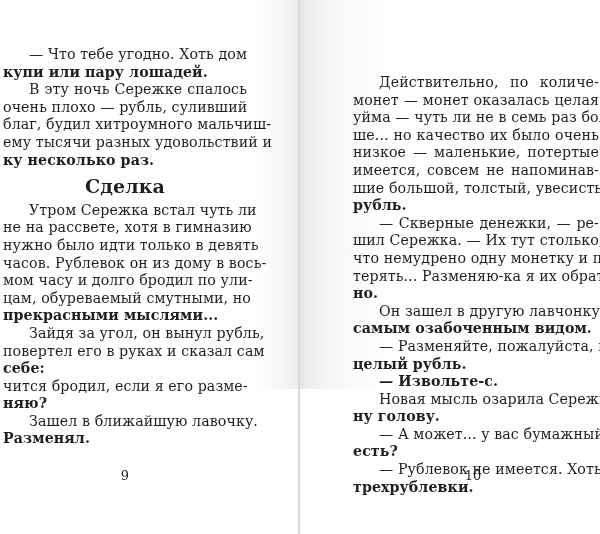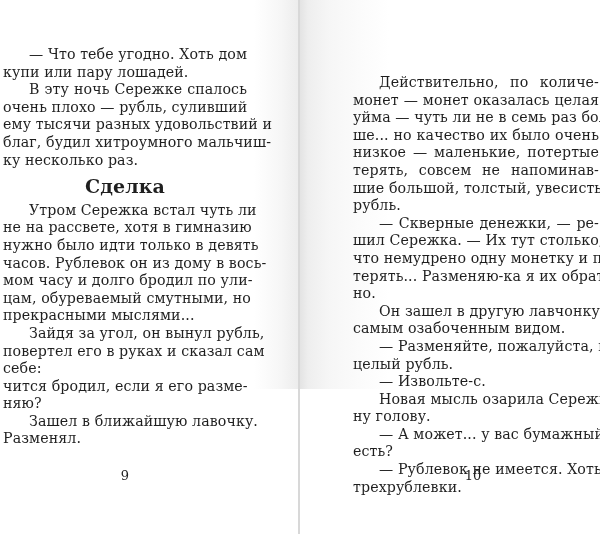--- a/index.html
+++ b/index.html
@@ -27,21 +27,21 @@
   .text-block {
     position:absolute; font-size:14.2px; line-height:17.6px;
     letter-spacing:0.1px;
   }
   .left-text { left:3px; top:46px; width:244px; }
   .right-text { left:54px; top:38px; width:246px;margin-top:36px; }
   .line {
     display:block; white-space:nowrap; text-align:justify;
     text-align-last:justify; height:17.6px;
   }
-  .line.last { text-align-last:left; }
+  .line.last { text-align-last:left;font-weight:bold; }
   .line.indent { padding-left:26px; }
   .heading {
     display:block; text-align:center; font-weight:bold;
     height:17.6px; margin:9px 0 6px 0; font-size:19px;
     text-align-last:center;
   }
   .page-number {
     position:absolute; top:468px; font-size:13px; text-align:center;
   }
   .pn-left { left:110px; width:30px; }
@@ -50,22 +50,22 @@
 </head>
 <body>
 
 <div class="page page-left">
   <div class="text-block left-text">
     <div id="left-before">
         <span class="line indent">— Что тебе угодно. Хоть дом</span>
         <span class="line last">купи или пару лошадей.</span>
         <span class="line indent">В эту ночь Сережке спалось</span>
         <span class="line">очень плохо — рубль, суливший</span>
+        <span class="line">благ, будил хитроумного мальчиш-</span>
         <span class="line">ему тысячи разных удовольствий и</span>
-        <span class="line">благ, будил хитроумного мальчиш-</span>
         <span class="line last">ку несколько раз.</span>
       </div>
     <span class="heading">Сделка</span>
     <div id="left-after">
         <span class="line indent">Утром Сережка встал чуть ли</span>
         <span class="line">не на рассвете, хотя в гимназию</span>
         <span class="line">нужно было идти только в девять</span>
         <span class="line">часов. Рублевок он из дому в вось-</span>
         <span class="line">мом часу и долго бродил по ули-</span>
         <span class="line">цам, обуреваемый смутными, но</span>
@@ -83,21 +83,21 @@
 </div>
 
 <div class="page page-right">
   <div class="text-block right-text">
     <div id="right-lines">
         <span class="line indent">Действительно, по количе-</span>
         <span class="line">монет — монет оказалась целая</span>
         <span class="line">уйма — чуть ли не в семь раз боль-</span>
         <span class="line">ше... но качество их было очень</span>
         <span class="line">низкое — маленькие, потертые</span>
-        <span class="line">терять, совсем не напоминав-</span>
+        <span class="line">имеется, совсем не напоминав-</span>
         <span class="line">шие большой, толстый, увесистый</span>
         <span class="line last">рубль.</span>
         <span class="line indent">— Скверные денежки, — ре-</span>
         <span class="line">шил Сережка. — Их тут столько,</span>
         <span class="line">что немудрено одну монетку и по-</span>
         <span class="line">терять... Разменяю-ка я их обрат-</span>
         <span class="line last">но.</span>
         <span class="line indent">Он зашел в другую лавчонку с</span>
         <span class="line last">самым озабоченным видом.</span>
         <span class="line indent">— Разменяйте, пожалуйста, на</span>

